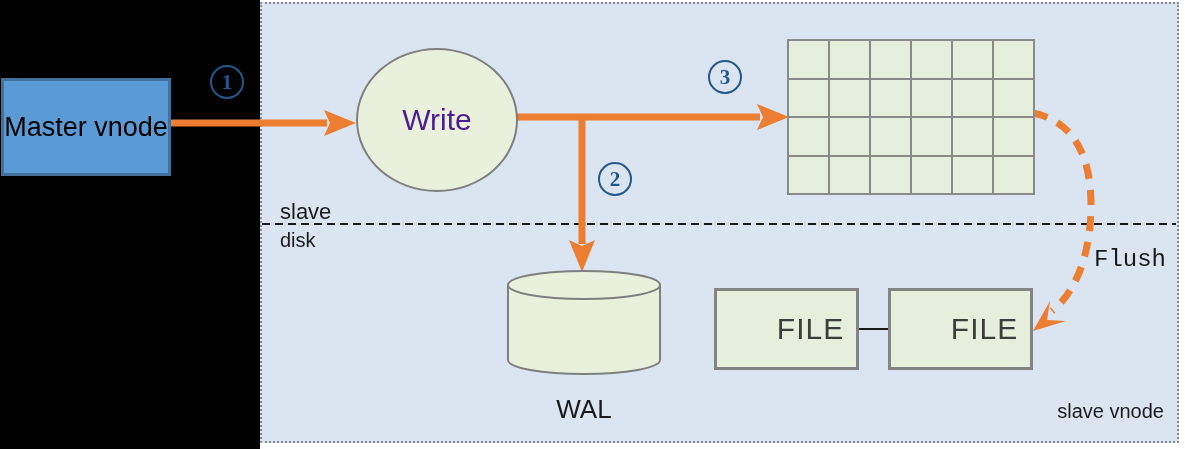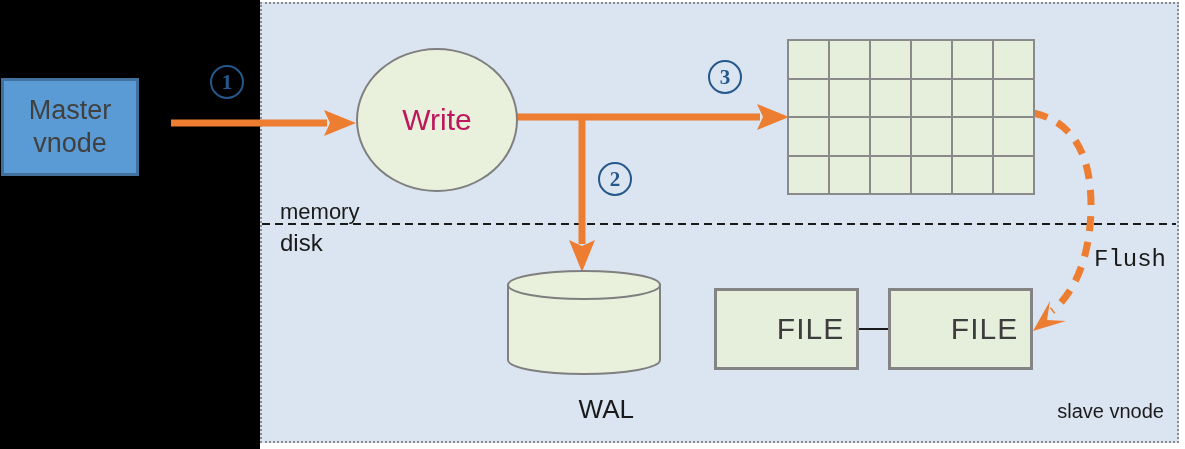--- a/index.html
+++ b/index.html
@@ -15,54 +15,54 @@
     background:#000000;
   }
   .panel{
     position:absolute;left:260px;top:2px;width:919px;height:441px;
     background:#dbe5f1;
     border:2px dotted #8c8c8c;
     box-sizing:border-box;
   }
   .abs{position:absolute;}
   .master-box{
-    left:1px;top:78px;width:138px;height:98px;
+    left:1px;top:78px;width:170px;height:98px;
     background:#5b9bd5;border:3px solid #41719c;box-sizing:border-box;
     display:flex;align-items:center;justify-content:center;text-align:center;
-    color:#404040;font-size:27px;line-height:33px;
+    color:#000000;font-size:27px;line-height:33px;
   }
   .step-circle{
     width:34px;height:34px;border-radius:50%;
     border:2.5px solid #24578a;box-sizing:border-box;
     color:#24578a;
     display:flex;align-items:center;justify-content:center;
     font-family:"Liberation Serif", serif;
     font-size:21px;font-weight:700;
     background:transparent;
   }
   .step-1{left:210px;top:65px;}
   .step-2{left:598px;top:162px;}
   .step-3{left:708px;top:60px;}
   .write-ellipse{
     left:356px;top:48px;width:162px;height:144px;
     background:#e9f1dd;border:2px solid #7f7f7f;border-radius:50%;
     box-sizing:border-box;
     display:flex;align-items:center;justify-content:center;
-    color:#be185d;font-size:30px;
+    color:#4c1d95;font-size:30px;
   }
   .memtable{
     left:787px;top:39px;width:248px;height:156px;
     background:#8a8a8a;border:2px solid #8a8a8a;box-sizing:border-box;
     display:grid;gap:2px;
   }
   .cell{background:#e6efdb;}
   .label{color:#1a1a1a;}
   .memory-label{left:280px;top:199px;font-size:22px;}
-  .disk-label{left:280px;top:229px;font-size:24px;}
-  .wal-label{left:534px;top:394px;width:100px;text-align:right;font-size:26px;}
+  .disk-label{left:280px;top:229px;font-size:20px;}
+  .wal-label{left:534px;top:394px;width:100px;text-align:center;font-size:26px;}
   .flush-label{left:1094px;top:246px;font-size:24px;font-family:Liberation Mono, monospace;}
   .slave-label{left:1000px;top:400px;width:164px;text-align:right;font-size:20px;}
   .file-box{
     top:288px;width:145px;height:82px;
     background:#e6efdb;border:3px solid #848484;box-sizing:border-box;
     display:flex;align-items:center;justify-content:center;
     color:#3d3d3d;font-size:30px;letter-spacing:1px;padding-left:48px;
   }
   .file-1{left:714px;}
   .file-2{left:888px;}
@@ -137,21 +137,21 @@
       <div class="cell"></div>
       <div class="cell"></div>
       <div class="cell"></div>
       <div class="cell"></div>
       <div class="cell"></div>
       <div class="cell"></div>
       <div class="cell"></div>
       <div class="cell"></div>
     </div>
 
-  <div class="abs label memory-label">memory</div>
+  <div class="abs label memory-label">slave</div>
   <div class="abs label disk-label">disk</div>
   <div class="abs label wal-label">WAL</div>
   <div class="abs label flush-label">Flush</div>
   <div class="abs label slave-label">slave vnode</div>
 
   <div class="abs file-box file-1">
     <span>FILE</span>
   </div>
   <div class="abs file-box file-2">
     <span>FILE</span>

